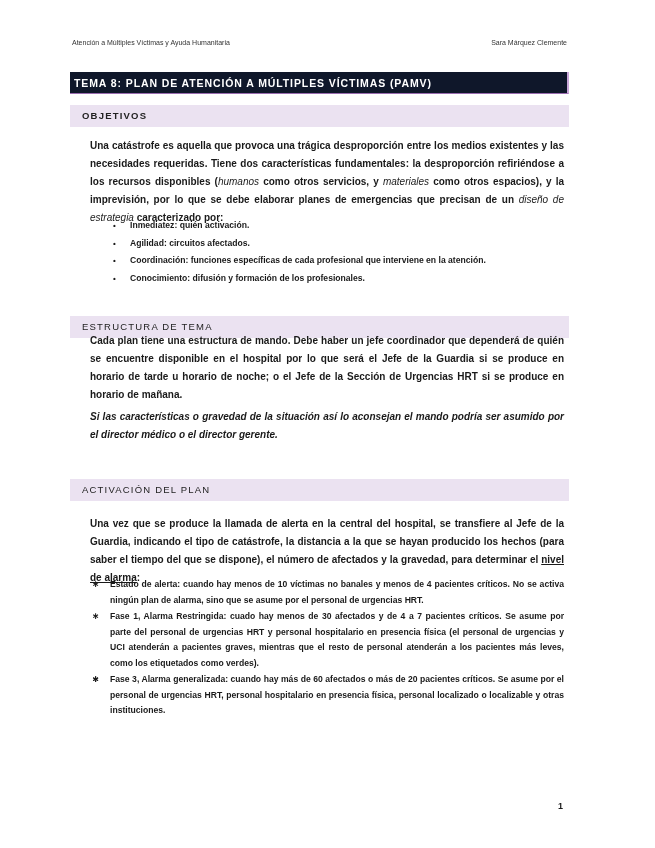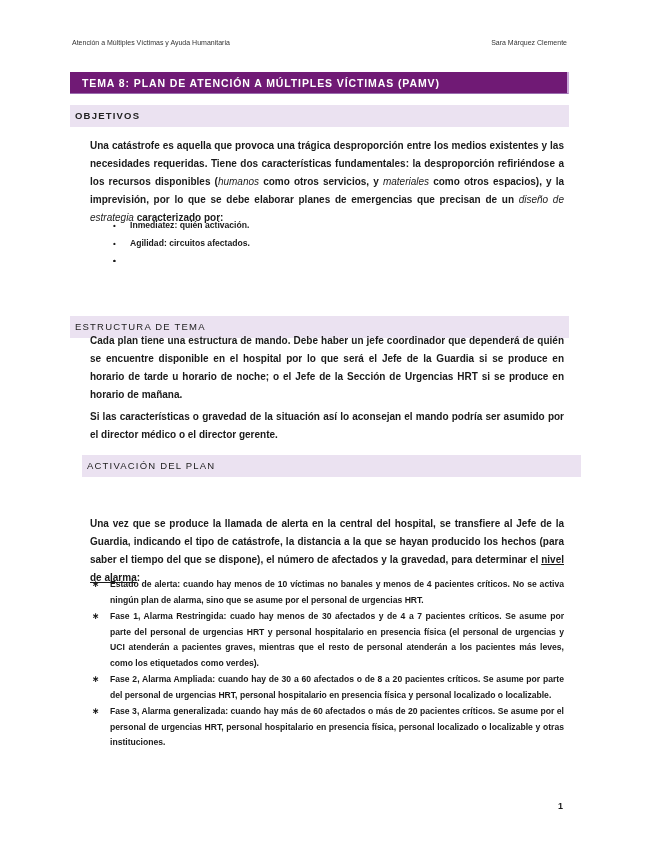--- a/index.html
+++ b/index.html
@@ -8,32 +8,32 @@
     font-family: "Liberation Sans", "DejaVu Sans", sans-serif;
     color: #1a1a1a;
   }
   .header {
     position: absolute; top: 39px; left: 72px; right: 88px;
     display: flex; justify-content: space-between;
     font-size: 7px; color: #333;
   }
   .title-bar {
     position: absolute; left: 70px; top: 72px; width: 384px; height: 22px;
-    background: #701a75; border-right: 2px solid #c8a6d8;
+    background: #0f172a; border-right: 2px solid #c8a6d8;
     border-bottom: 1px solid #9a6db0;
-    box-sizing: border-box; padding-left: 12px;
+    box-sizing: border-box; padding-left: 4px;
   }
   .title-bar { width: 385px; }
   .title-bar span {
     display: block; line-height: 22px; color: #ffffff; font-weight: bold;
     font-size: 10.5px; letter-spacing: 0.9px;
   }
   .section-bar {
     position: absolute; left: 70px; width: 385px; height: 22px;
-    background: #ebe2f1; box-sizing: border-box; padding-left: 5px;
+    background: #ebe2f1; box-sizing: border-box; padding-left: 12px;
   }
   .section-bar span {
     display: block; line-height: 22px; font-size: 9.5px; letter-spacing: 1.2px;
     color: #222;
   }
   .section-bar.bold span { font-weight: bold; }
   .para {
     position: absolute; left: 90px; width: 474px;
     font-size: 10px; line-height: 18px; text-align: justify;
     color: #1a1a1a; font-weight: bold;
@@ -78,44 +78,44 @@
   <span>OBJETIVOS</span>
 </div>
 
 <div class="para" style="top:137px;">
   <span>Una catástrofe es aquella que provoca una trágica desproporción entre los medios existentes y las necesidades requeridas. Tiene dos características fundamentales: la desproporción refiriéndose a los recursos disponibles (</span><i>humanos</i><span> como otros servicios, y </span><i>materiales</i><span> como otros espacios), y la imprevisión, por lo que se debe elaborar planes de emergencias que precisan de un </span><i>diseño de estrategia</i><span> caracterizado por:</span>
 </div>
 
 <ul class="dots" style="top:217px;">
   <li><span class="bullet">•</span><span>Inmediatez: quién activación.</span></li>
   <li><span class="bullet">•</span><span>Agilidad: circuitos afectados.</span></li>
-  <li><span class="bullet">•</span></li>
-  <li><span class="bullet">•</span></li>
+  <li><span class="bullet">•</span><span>Coordinación: funciones específicas de cada profesional que interviene en la atención.</span></li>
+  <li><span class="bullet">•</span><span>Conocimiento: difusión y formación de los profesionales.</span></li>
 </ul>
 
 <div class="section-bar" style="top:316px; width:499px;">
   <span>ESTRUCTURA DE TEMA</span>
 </div>
 
 <div class="para" style="top:332px;">
   <span>Cada plan tiene una estructura de mando. Debe haber un jefe coordinador que dependerá de quién se encuentre disponible en el hospital por lo que será el Jefe de la Guardia si se produce en horario de tarde u horario de noche; o el Jefe de la Sección de Urgencias HRT si se produce en horario de mañana.</span>
 </div>
 
-<div class="para" style="top:408px;">
+<div class="para" style="top:408px;font-style:italic;">
   <span>Si las características o gravedad de la situación así lo aconsejan el mando podría ser asumido por el director médico o el director gerente.</span>
 </div>
 
-<div class="section-bar" style="top:455px; width:499px;margin-left:12px;">
+<div class="section-bar" style="top:479px; width:499px;">
   <span>ACTIVACIÓN DEL PLAN</span>
 </div>
 
 <div class="para" style="top:515px;">
   <span>Una vez que se produce la llamada de alerta en la central del hospital, se transfiere al Jefe de la Guardia, indicando el tipo de catástrofe, la distancia a la que se hayan producido los hechos (para saber el tiempo del que se dispone), el número de afectados y la gravedad, para determinar el </span><u>nivel de alarma</u><span>:</span>
 </div>
 
 <ul class="stars" style="top:577px;">
   <li><span class="bullet">∗</span><span>Estado de alerta: cuando hay menos de 10 víctimas no banales y menos de 4 pacientes críticos. No se activa ningún plan de alarma, sino que se asume por el personal de urgencias HRT.</span></li>
   <li><span class="bullet">∗</span><span>Fase 1, Alarma Restringida: cuado hay menos de 30 afectados y de 4 a 7 pacientes críticos. Se asume por parte del personal de urgencias HRT y personal hospitalario en presencia física (el personal de urgencias y UCI atenderán a pacientes graves, mientras que el resto de personal atenderán a los pacientes más leves, como los etiquetados como verdes).</span></li>
-  <li><span class="bullet">∗</span><span>Fase 2, Alarma Ampliada: cuando hay de 30 a 60 afectados o de 8 a 20 pacientes críticos. Se asume por parte del personal de urgencias HRT, personal hospitalario en presencia física y personal localizado o localizable.</span></li>
+  <li><span class="bullet">∗</span></li>
   <li><span class="bullet">∗</span><span>Fase 3, Alarma generalizada: cuando hay más de 60 afectados o más de 20 pacientes críticos. Se asume por el personal de urgencias HRT, personal hospitalario en presencia física, personal localizado o localizable y otras instituciones.</span></li>
 </ul>
 
 <div class="page-number">1</div>
 
 </body></html>

